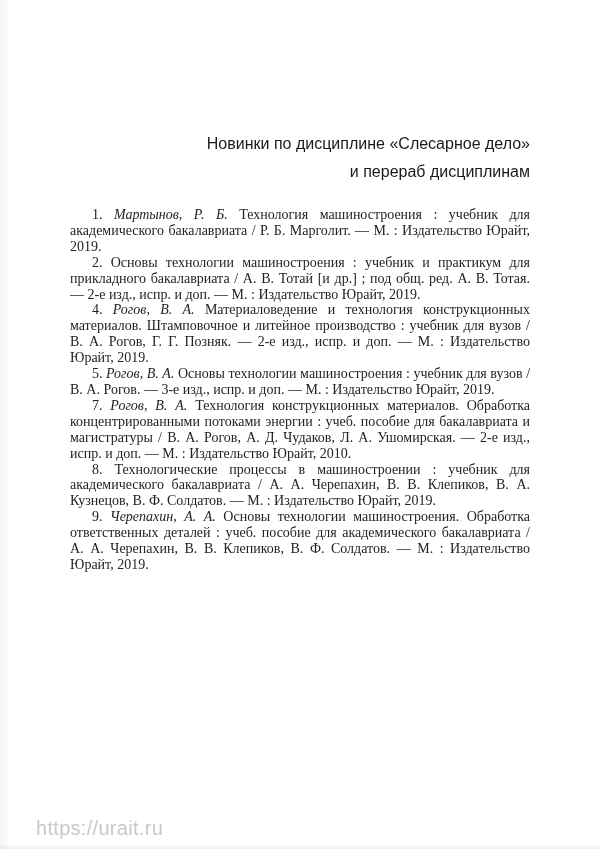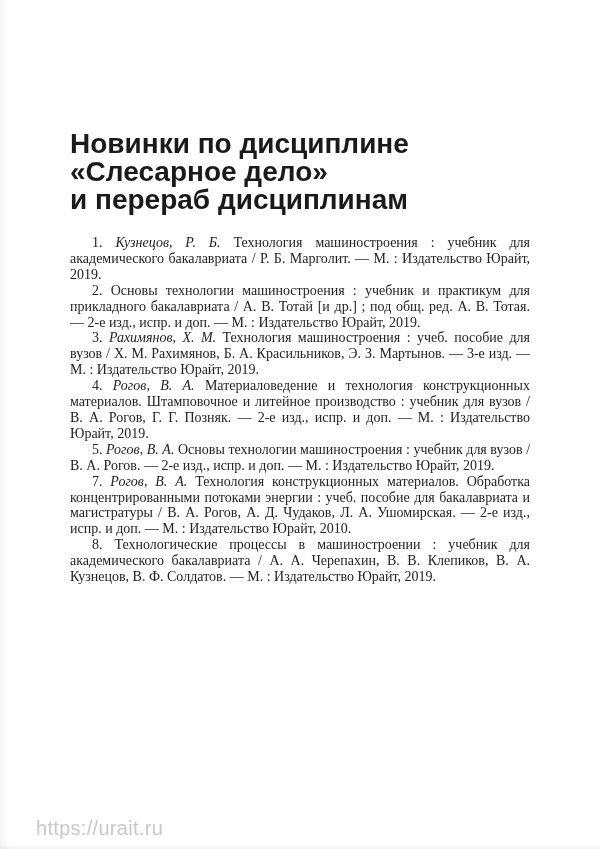--- a/index.html
+++ b/index.html
@@ -30,24 +30,24 @@
   }
   .content {
     position: absolute;
     left: 70px;
     top: 130px;
     width: 460px;
   }
   .page-title {
     margin: 0 0 21px 0;
     font-family: "Liberation Sans", sans-serif;
-    font-weight: bold;
-    font-size: 28px;
+    font-weight: normal;
+    font-size: 16px;
     line-height: 28px;
-    text-align: left;
+    text-align: right;
     color: #1a1a1a;
   }
   .page-title .title-line {
     display: block;
   }
   .entries {
     font-family: "Liberation Serif", serif;
     font-size: 14px;
     line-height: 15.9px;
     color: #232323;
@@ -80,50 +80,50 @@
 
   <div class="content">
     <h1 class="page-title">
       <span class="title-line">Новинки по дисциплине «Слесарное дело»</span>
       <span class="title-line">и перераб дисциплинам</span>
     </h1>
 
     <div class="entries">
       <p class="entry">
         <span class="num">1.</span>
-        <i class="author">Кузнецов, Р. Б.</i>
+        <i class="author">Мартынов, Р. Б.</i>
         <span class="text">Технология машиностроения : учебник для академического бакалавриата / Р. Б. Марголит. — М. : Издательство Юрайт, 2019.</span>
       </p>
       <p class="entry">
         <span class="num">2.</span>
         <i class="author"></i>
         <span class="text">Основы технологии машиностроения : учебник и практикум для прикладного бакалавриата / А. В. Тотай [и др.] ; под общ. ред. А. В. Тотая. — 2-е изд., испр. и доп. — М. : Издательство Юрайт, 2019.</span>
-      </p>
-      <p class="entry">
-        <span class="num">3.</span>
-        <i class="author">Рахимянов, Х. М.</i>
-        <span class="text">Технология машиностроения : учеб. пособие для вузов / Х. М. Рахимянов, Б. А. Красильников, Э. З. Мартынов. — 3-е изд. — М. : Издательство Юрайт, 2019.</span>
       </p>
       <p class="entry">
         <span class="num">4.</span>
         <i class="author">Рогов, В. А.</i>
         <span class="text">Материаловедение и технология конструкционных материалов. Штамповочное и литейное производство : учебник для вузов / В. А. Рогов, Г. Г. Позняк. — 2-е изд., испр. и доп. — М. : Издательство Юрайт, 2019.</span>
       </p>
       <p class="entry">
         <span class="num">5.</span>
         <i class="author">Рогов, В. А.</i>
-        <span class="text">Основы технологии машиностроения : учебник для вузов / В. А. Рогов. — 2-е изд., испр. и доп. — М. : Издательство Юрайт, 2019.</span>
+        <span class="text">Основы технологии машиностроения : учебник для вузов / В. А. Рогов. — 3-е изд., испр. и доп. — М. : Издательство Юрайт, 2019.</span>
       </p>
       <p class="entry">
         <span class="num">7.</span>
         <i class="author">Рогов, В. А.</i>
         <span class="text">Технология конструкционных материалов. Обработка концентрированными потоками энергии : учеб. пособие для бакалавриата и магистратуры / В. А. Рогов, А. Д. Чудаков, Л. А. Ушомирская. — 2-е изд., испр. и доп. — М. : Издательство Юрайт, 2010.</span>
       </p>
       <p class="entry">
         <span class="num">8.</span>
         <i class="author"></i>
         <span class="text">Технологические процессы в машиностроении : учебник для академического бакалавриата / А. А. Черепахин, В. В. Клепиков, В. А. Кузнецов, В. Ф. Солдатов. — М. : Издательство Юрайт, 2019.</span>
       </p>
+      <p class="entry">
+        <span class="num">9.</span>
+        <i class="author">Черепахин, А. А.</i>
+        <span class="text">Основы технологии машиностроения. Обработка ответственных деталей : учеб. пособие для академического бакалавриата / А. А. Черепахин, В. В. Клепиков, В. Ф. Солдатов. — М. : Издательство Юрайт, 2019.</span>
+      </p>
     </div>
   </div>
 
   <div class="watermark">https://urait.ru</div>
 </div>
 
 </body></html>

